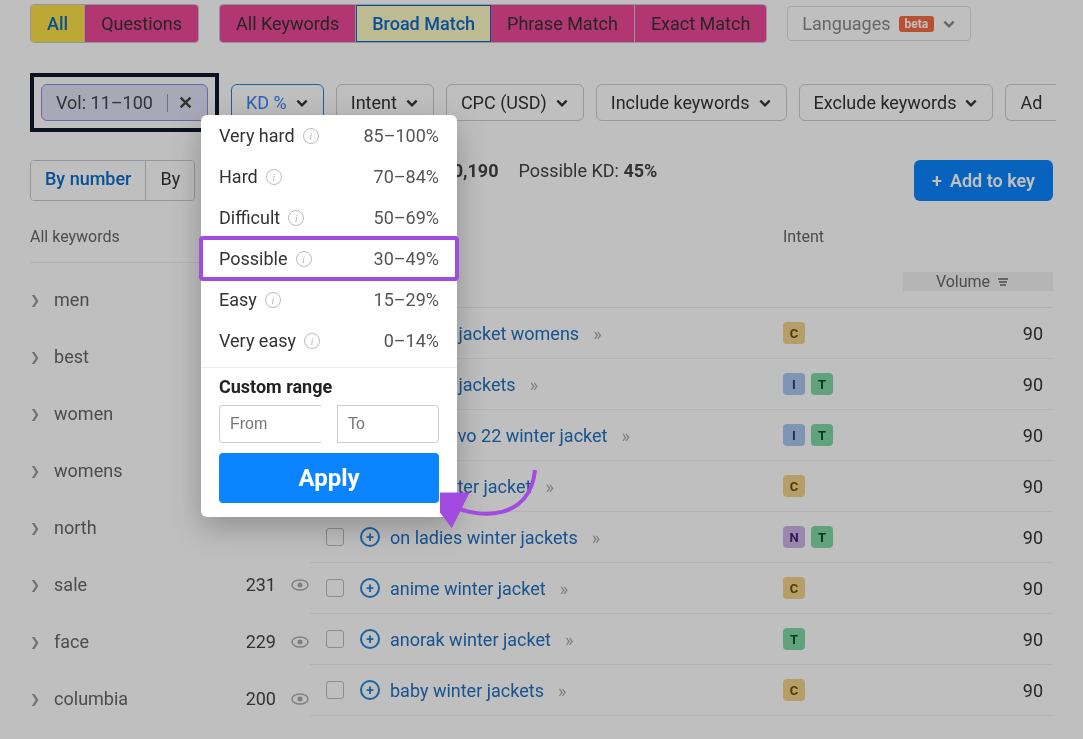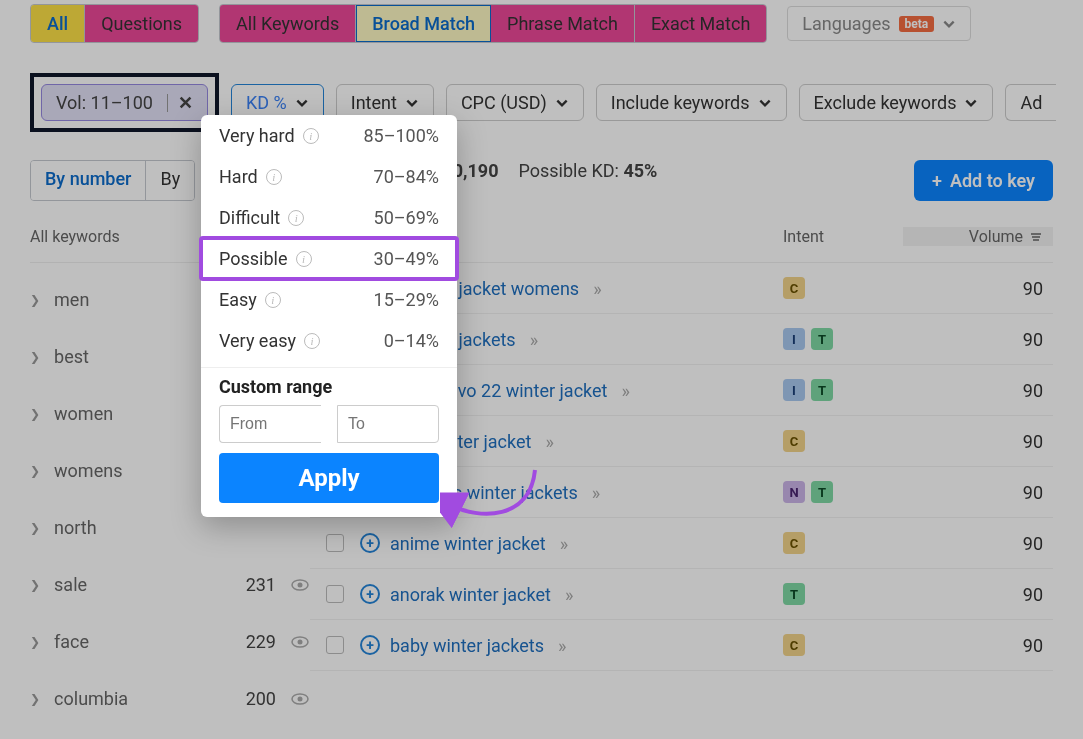--- a/index.html
+++ b/index.html
@@ -39,21 +39,21 @@
 .allkw-h { color: #666; font-size: 16px; padding: 8px 0 16px; border-bottom: 1px solid #eee; margin-bottom: 8px; }
 
 .sidebar-item { display: flex; align-items: center; gap: 14px; padding: 18px 0; color: #666; }
 .sidebar-item .ch { color: #999; font-size: 12px; }
 .sidebar-item .cnt { margin-left: auto; color: #444; }
 .sidebar-item .eye { color: #aaa; }
 
 .tablehead { display: flex; color: #666; font-size: 16px; padding: 8px 0 16px; border-bottom: 1px solid #eee; }
 .tablehead .col-kw { flex: 1; }
 .tablehead .col-int { width: 120px; text-align: left; }
-.tablehead .col-vol { width: 150px; text-align: right; background: #f2f2f2; display: flex; justify-content: flex-end; align-items: center; gap: 6px; padding-right: 10px; }
+.tablehead .col-vol { width: 150px; text-align: right; background: #f2f2f2; display: flex; justify-content: center; align-items: center; gap: 6px; padding-right: 10px; margin-top: 45px; }
 
 .row { display: flex; align-items: center; padding: 14px 0; border-bottom: 1px solid #f0f0f0; }
 .row .chk { width: 18px; height: 18px; border: 1px solid #bbb; border-radius: 3px; margin-right: 16px; margin-left: 16px; background: #fff; }
 .plusc { width: 20px; height: 20px; border: 2px solid #2485d9; border-radius: 50%; color: #2485d9; display: flex; align-items: center; justify-content: center; font-weight: 700; margin-right: 10px; font-size: 14px; line-height: 1; }
 .kwtext { color: #1f6fbf; text-decoration: none; font-size: 18px; }
 .row .dblchev { margin-left: 14px; color: #aaa; letter-spacing: -2px; }
 .row .col-int { width: 120px; display: flex; gap: 6px; margin-left: auto; }
 .row .col-vol { width: 150px; text-align: right; padding-right: 10px; color: #333; }
 .ibadge { width: 22px; height: 22px; border-radius: 4px; font-size: 13px; font-weight: 700; display: flex; align-items: center; justify-content: center; }
 .ibadge.C { background: #f2d38a; color: #6a5200; }

